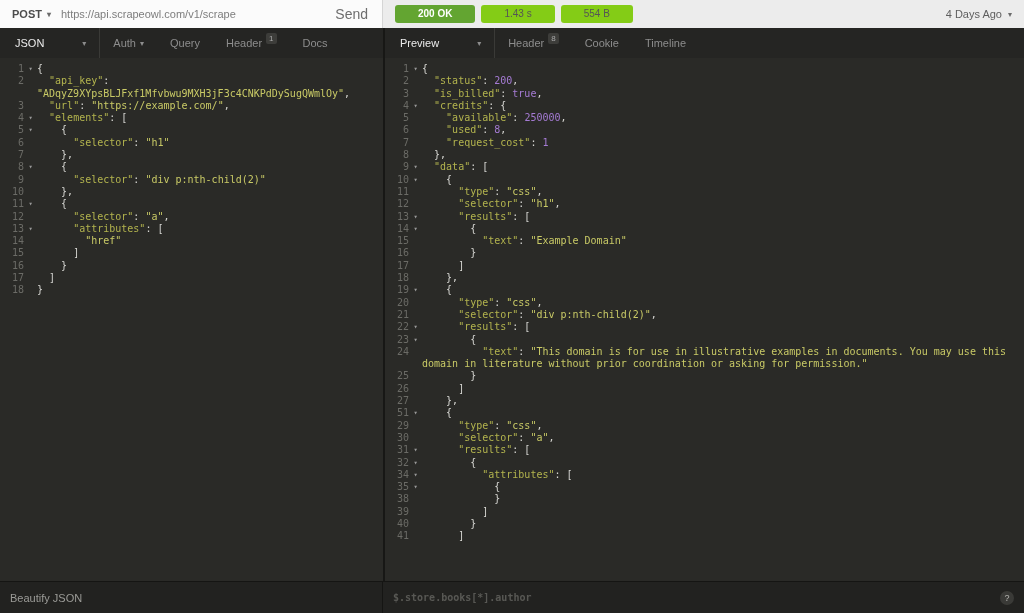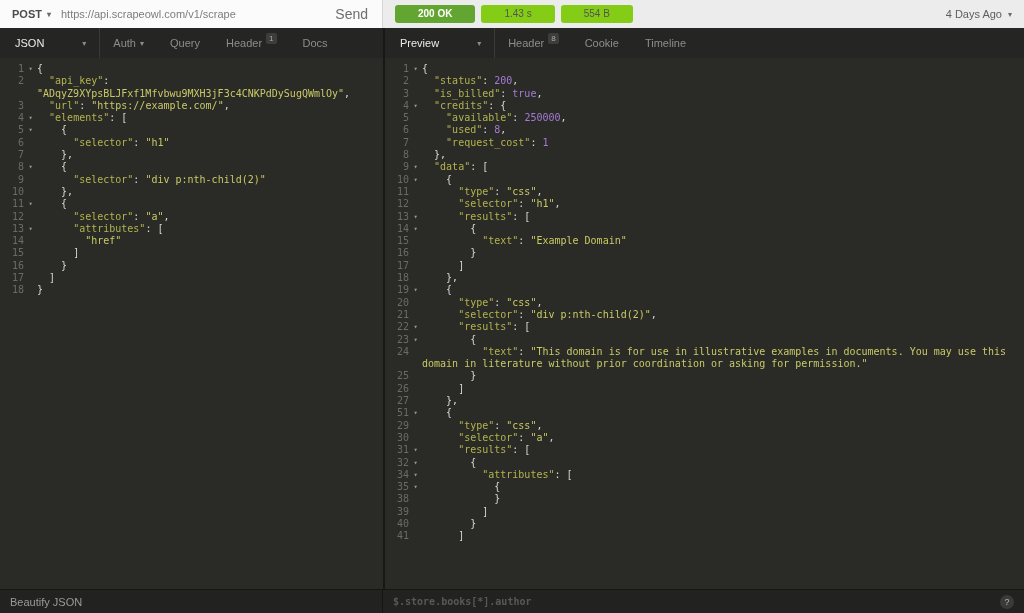--- a/index.html
+++ b/index.html
@@ -39,21 +39,21 @@
   .code-line { display: flex; }
   .ln { width: 24px; flex-shrink: 0; text-align: right; color: #6b6b66; user-select: none; }
   .fold { width: 13px; flex-shrink: 0; text-align: center; color: #999; font-size: 7px; line-height: 12.3px; }
   .code { flex: 1; white-space: pre-wrap; word-break: break-word; color: #d6d6d2; padding-right: 10px; }
   .tk-key { color: var(--key); }
   .tk-str { color: var(--string); }
   .tk-num { color: var(--number); }
   .tk-bool { color: var(--bool); }
 
   
-  .statusbar { height: 24px; flex-shrink: 0; display: flex; background: #222220; border-top: 1px solid #151513; }
+  .statusbar { height: 32px; flex-shrink: 0; display: flex; background: #222220; border-top: 1px solid #151513; }
   .status-left { width: 383px; flex-shrink: 0; display: flex; align-items: center; padding: 0 10px; border-right: 1px solid #151513; }
   .beautify { font-size: 11px; color: #9b9b97; cursor: pointer; }
   .status-right { flex: 1; display: flex; align-items: center; padding: 0 10px; gap: 8px; }
   .filter-input { flex: 1; background: transparent; border: none; outline: none; font-family: "DejaVu Sans Mono", monospace; font-size: 10px; color: #9a9a9a; font-weight: bold; }
   .filter-input::placeholder { color: #585854; }
   .help { width: 14px; height: 14px; flex-shrink: 0; border-radius: 50%; background: #3a3a37; color: #b5b5b1; font-size: 9px; display: flex; align-items: center; justify-content: center; cursor: pointer; }
 </style>
 </head>
 <body>
 

